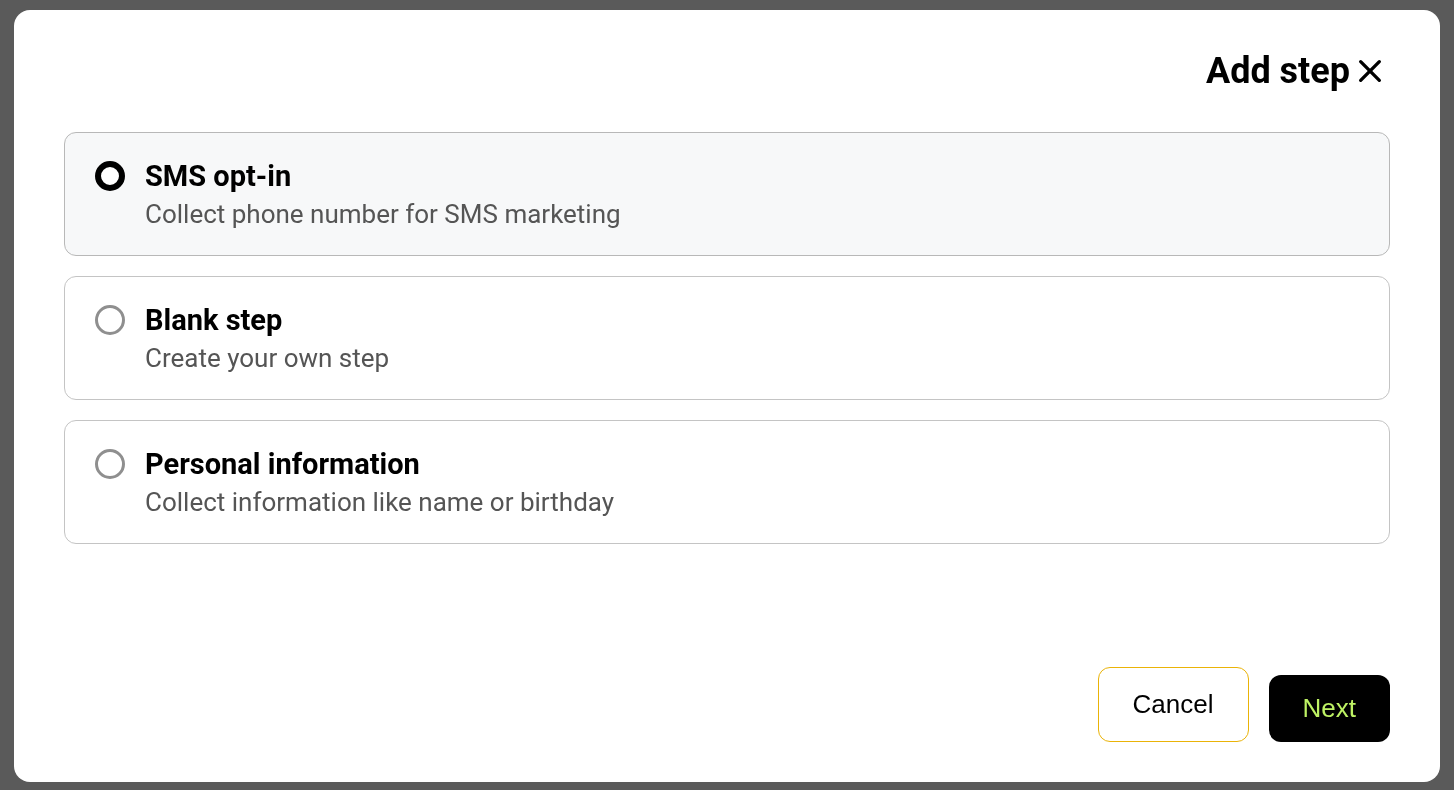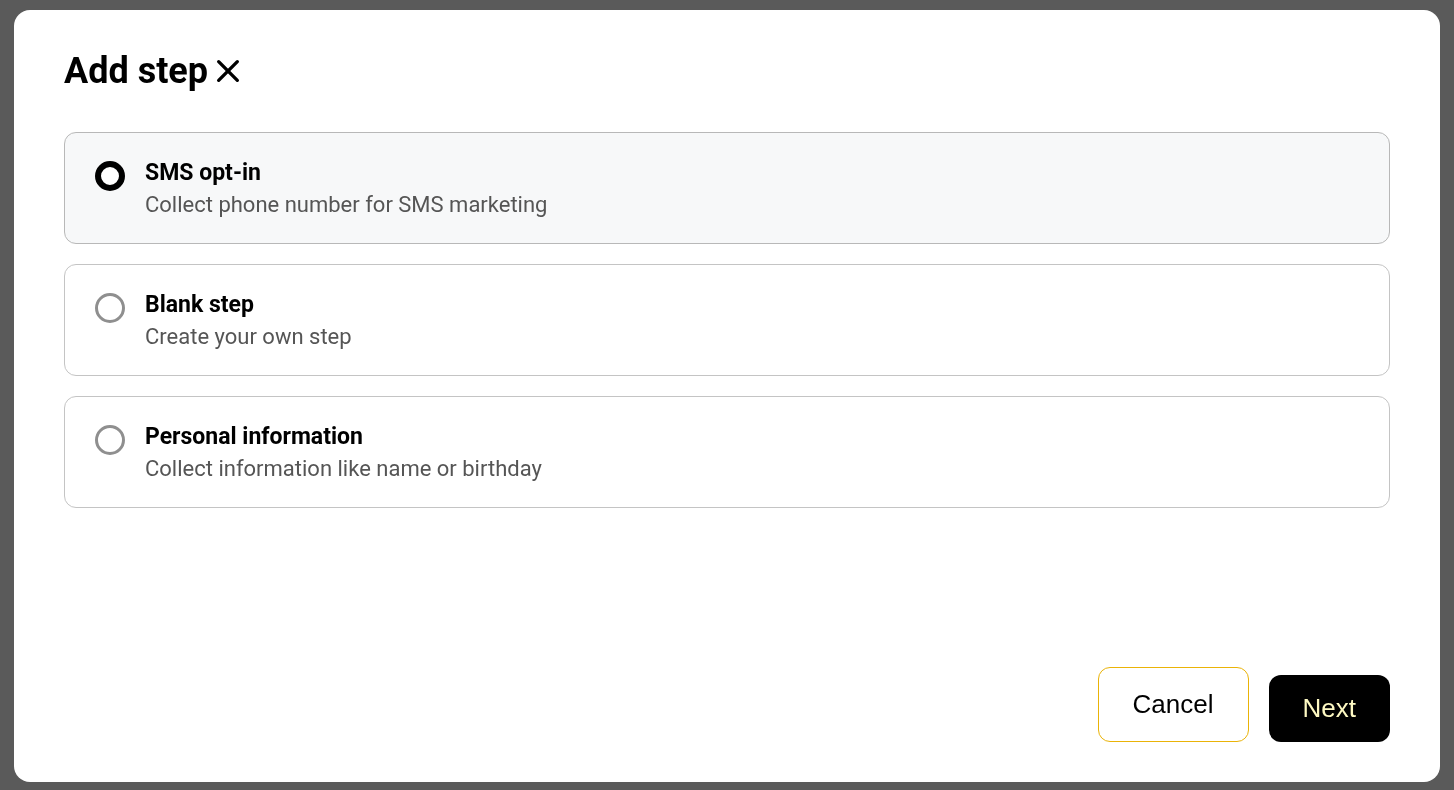--- a/index.html
+++ b/index.html
@@ -22,21 +22,21 @@
       right: 14px;
       bottom: 8px;
       background: #ffffff;
       border-radius: 16px;
       padding: 40px 50px 40px 50px;
       display: flex;
       flex-direction: column;
     }
     .modal-header {
       display: flex;
-      justify-content: flex-start;
+      justify-content: flex-end;
       align-items: center;
       margin-bottom: 40px;
     }
     .modal-title {
       font-size: 36px;
       font-weight: 700;
       color: #000;
     }
     .close-btn {
       background: none;
@@ -94,26 +94,26 @@
       height: 8px;
       background: #fff;
       border-radius: 50%;
     }
     .option-text {
       display: flex;
       flex-direction: column;
       gap: 6px;
     }
     .option-title {
-      font-size: 23px;
+      font-size: 29px;
       font-weight: 700;
       color: #000;
     }
     .option-desc {
-      font-size: 22px;
+      font-size: 26px;
       font-weight: 400;
       color: #555;
     }
     .modal-footer {
       display: flex;
       justify-content: flex-end;
       gap: 20px;
       margin-top: 30px;
     }
     .btn {
@@ -124,21 +124,21 @@
       cursor: pointer;
       border: none;
     }
     .btn-secondary {
       background: #fff;
       color: #000;
       border: 1px solid #eab308;
     }
     .btn-primary {
       background: #000;
-      color: #fef9c3;
+      color: #bef264;
       margin-top: 8px;
     }
   </style>
 </head>
 <body>
 
 <div class="modal">
   <div class="modal-header">
     <h1 class="modal-title">Add step</h1>
     <button class="close-btn">

